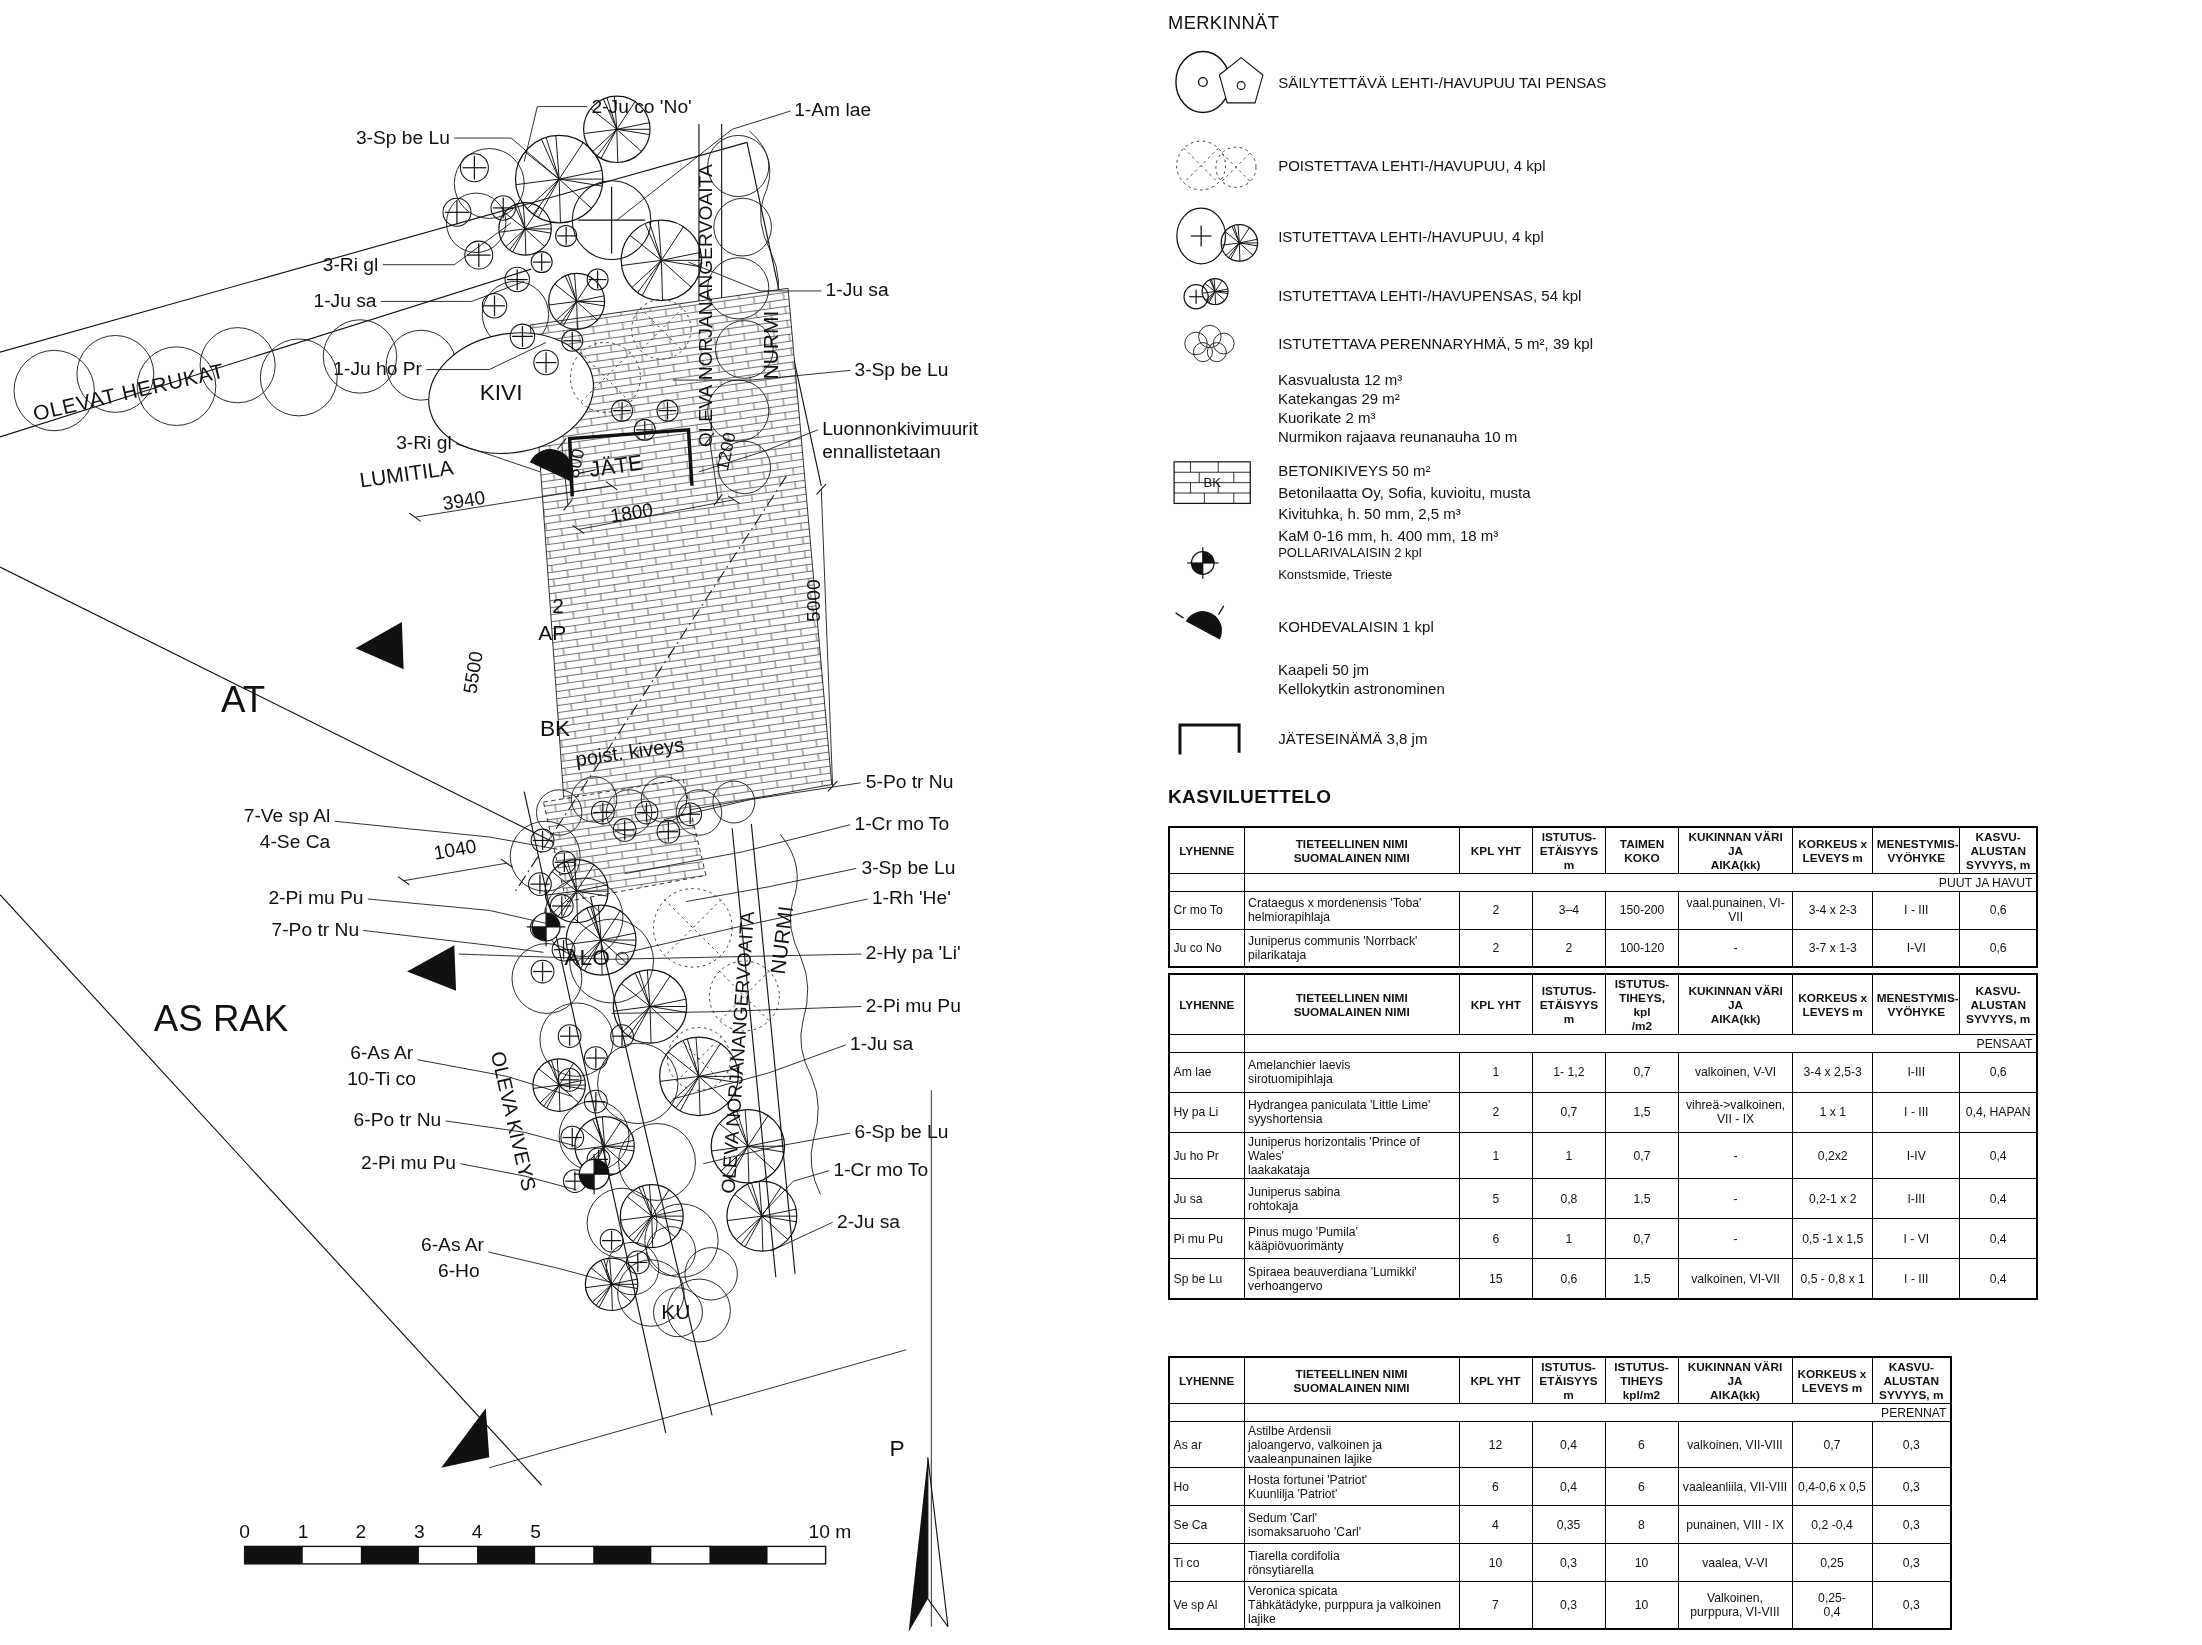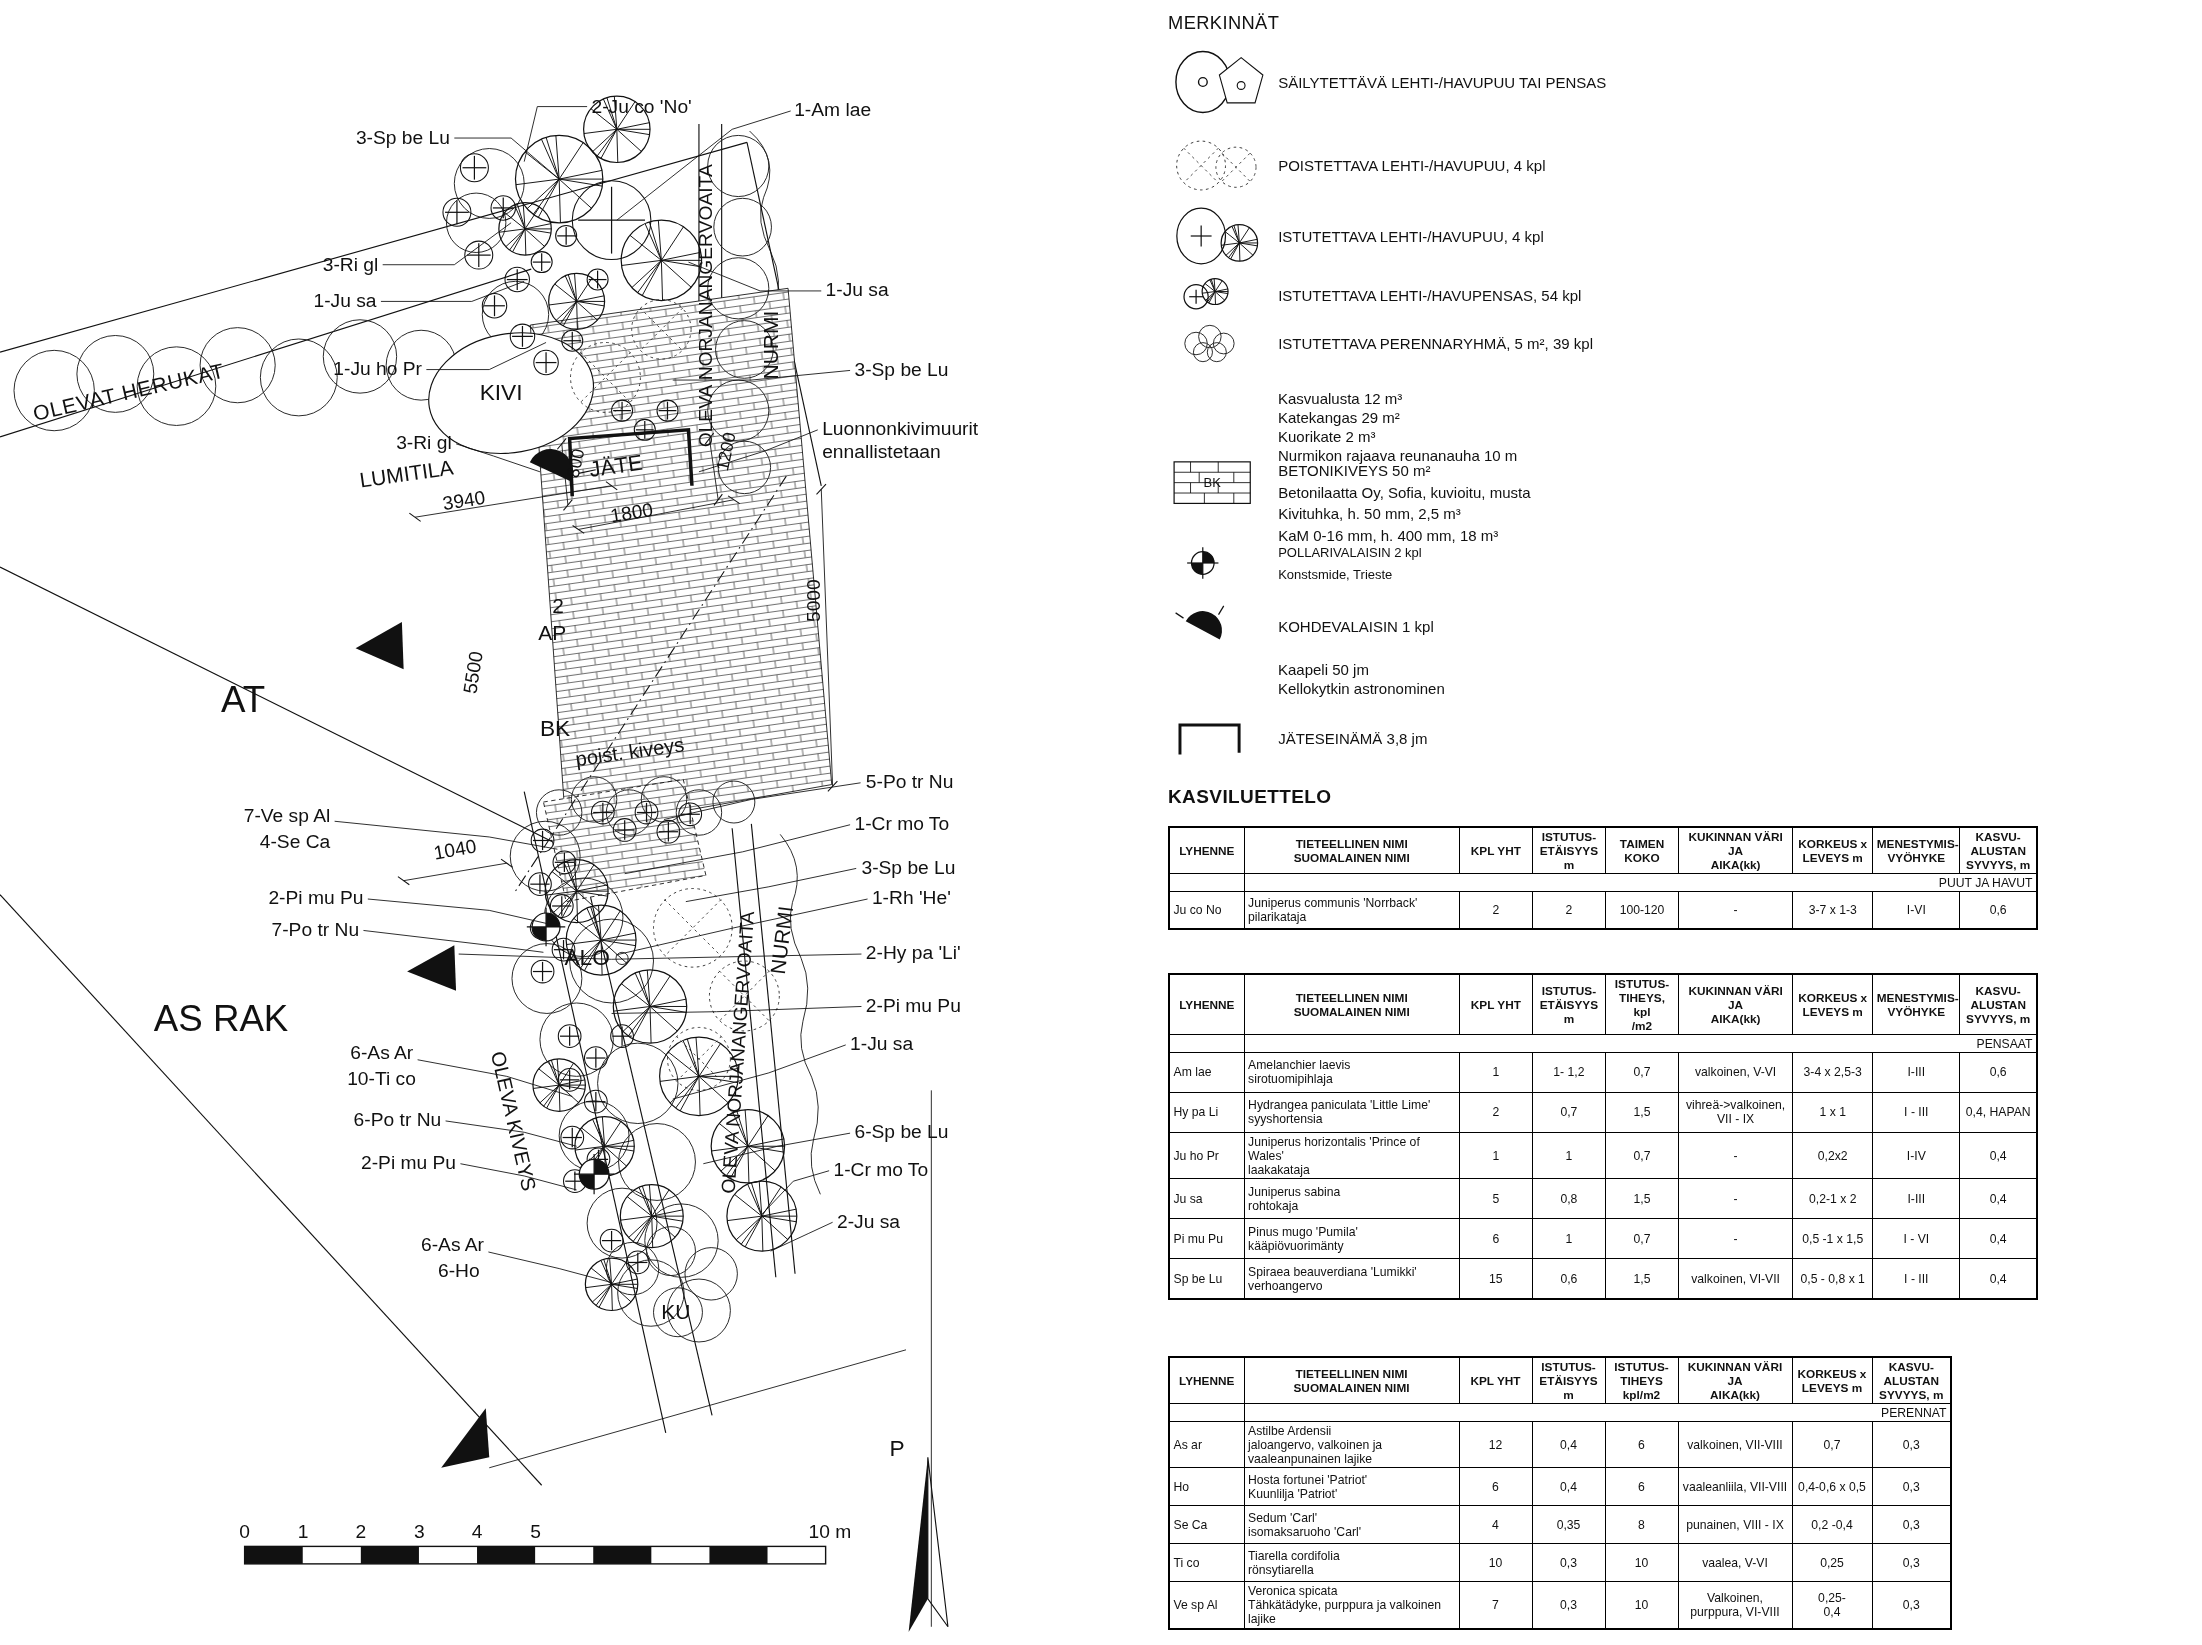--- a/index.html
+++ b/index.html
@@ -744,21 +744,21 @@
       <svg width="98" height="45" viewBox="0 0 112 52">
         <circle class="cl" cx="26" cy="26" r="13"></circle>
           <circle class="cl" cx="42" cy="18" r="13"></circle>
         <circle class="cl" cx="58" cy="26" r="12"></circle>
           <circle class="cl" cx="34" cy="36" r="11"></circle>
         <circle class="cl" cx="50" cy="36" r="11"></circle>
       </svg>
     </div>
     <div class="lg-label">ISTUTETTAVA PERENNARYHMÄ, 5 m², 39 kpl</div>
   </div>
-  <div class="lg-notes" style="top:389px">
+  <div class="lg-notes" style="top:370px">
     <div>Kasvualusta 12 m³</div>
     <div>Katekangas 29 m²</div>
     <div>Kuorikate 2 m³</div>
     <div>Nurmikon rajaava reunanauha 10 m</div>
   </div>
 
   <div class="lg-item" id="lg5" style="top:461px;align-items:flex-start">
     <div class="lg-sym">
       <svg width="87" height="45" viewBox="0 0 100 52">
         <rect x="1" y="1" width="88" height="48" fill="#fff" stroke="#111" stroke-width="1.4"></rect>
@@ -852,20 +852,32 @@
 VYÖHYKE</th>
           <th>KASVU-
 ALUSTAN
 SYVYYS, m</th>
         </tr>
       </thead>
     <tbody>
         <tr class="section">
           <td></td>
           <td colspan="8">PUUT JA HAVUT</td>
+        </tr>
+        <tr class="data">
+          <td>Cr mo To</td>
+          <td class="name">Crataegus x mordenensis 'Toba'
+helmiorapihlaja</td>
+          <td>2</td>
+          <td>3–4</td>
+          <td>150-200</td>
+          <td>vaal.punainen, VI-VII</td>
+          <td>3-4 x 2-3</td>
+          <td>I - III</td>
+          <td>0,6</td>
         </tr>
         <tr class="data">
           <td>Ju co No</td>
           <td class="name">Juniperus communis 'Norrback'
 pilarikataja</td>
           <td>2</td>
           <td>2</td>
           <td>100-120</td>
           <td>-</td>
           <td>3-7 x 1-3</td>

